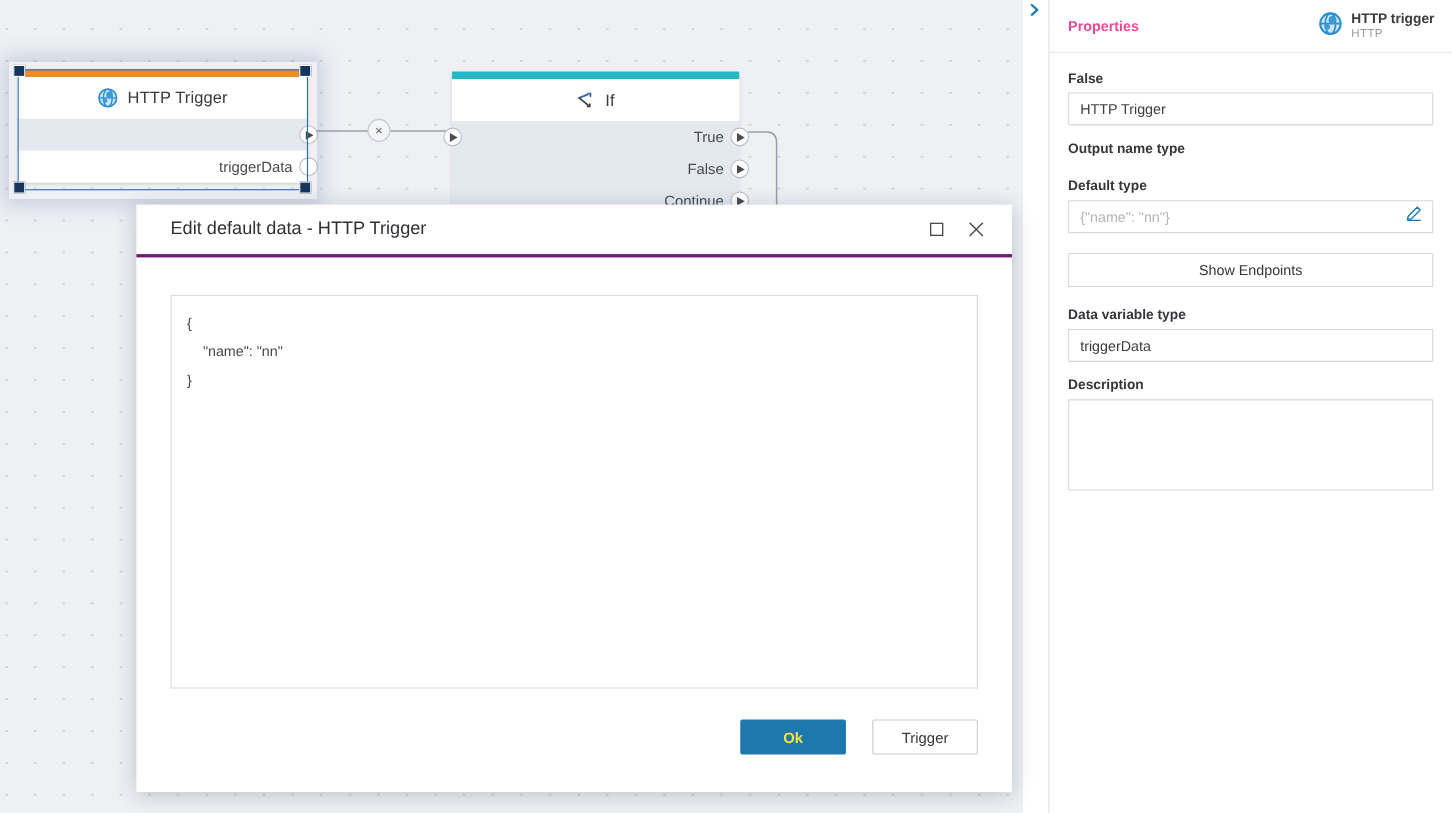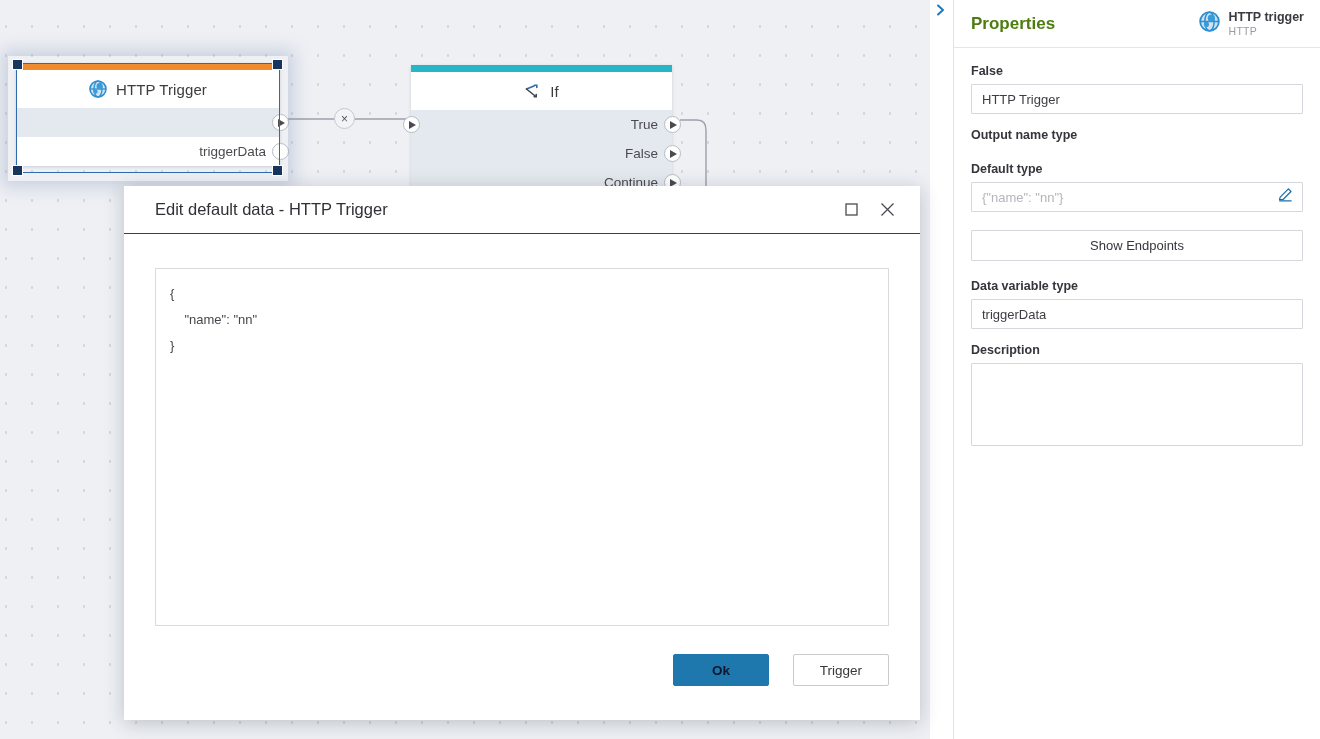--- a/index.html
+++ b/index.html
@@ -129,21 +129,21 @@
     box-shadow: 0 3px 18px rgba(30,40,60,0.24);
     z-index: 20;
     display: flex;
     flex-direction: column;
   }
   .dlg-header {
     height: 48px;
     display: flex;
     align-items: center;
     padding: 0 18px 0 31px;
-    border-bottom: 1px solid #701a75;
+    border-bottom: 3px solid #701a75;
     box-sizing: border-box;
   }
   .dlg-title {
     font-size: 16.5px;
     color: #303036;
     flex: 1;
   }
   .dlg-btn {
     width: 30px; height: 30px;
     display: flex; align-items: center; justify-content: center;
@@ -182,21 +182,21 @@
     border-radius: 2px;
     border: 1px solid #c8cace;
     background: #ffffff;
     color: #37373c;
     cursor: pointer;
     font-family: "Liberation Sans", sans-serif;
   }
   .btn.primary {
     background: #1e78ae;
     border-color: #1e78ae;
-    color: #0f172a;
+    color: #fde047;
     font-weight: bold;
   }
 
   
   .panel {
     position: absolute;
     left: 953px; top: 0;
     width: 367px; height: 739px;
     background: #ffffff;
     border-left: 1px solid #e2e3e8;
@@ -204,23 +204,23 @@
   }
   .panel-header {
     height: 48px;
     display: flex;
     align-items: center;
     padding: 0 16px 0 17px;
     border-bottom: 1px solid #e5e6ea;
     box-sizing: border-box;
   }
   .panel-title {
-    font-size: 17px;
+    font-size: 13px;
     font-weight: bold;
-    color: #4d7c0f;
+    color: #ec4899;
     flex: 1;
   }
   .panel-node-id { display: flex; align-items: center; gap: 9px; }
   .panel-node-text { line-height: 1.15; }
   .panel-node-name { font-size: 12.5px; color: #3a3a41; font-weight: bold; }
   .panel-node-sub { font-size: 10.5px; color: #9a9aa2; letter-spacing:.3px; }
 
   .panel-body { padding: 16px 17px 0 17px; }
   .field-label {
     font-size: 12.5px;

